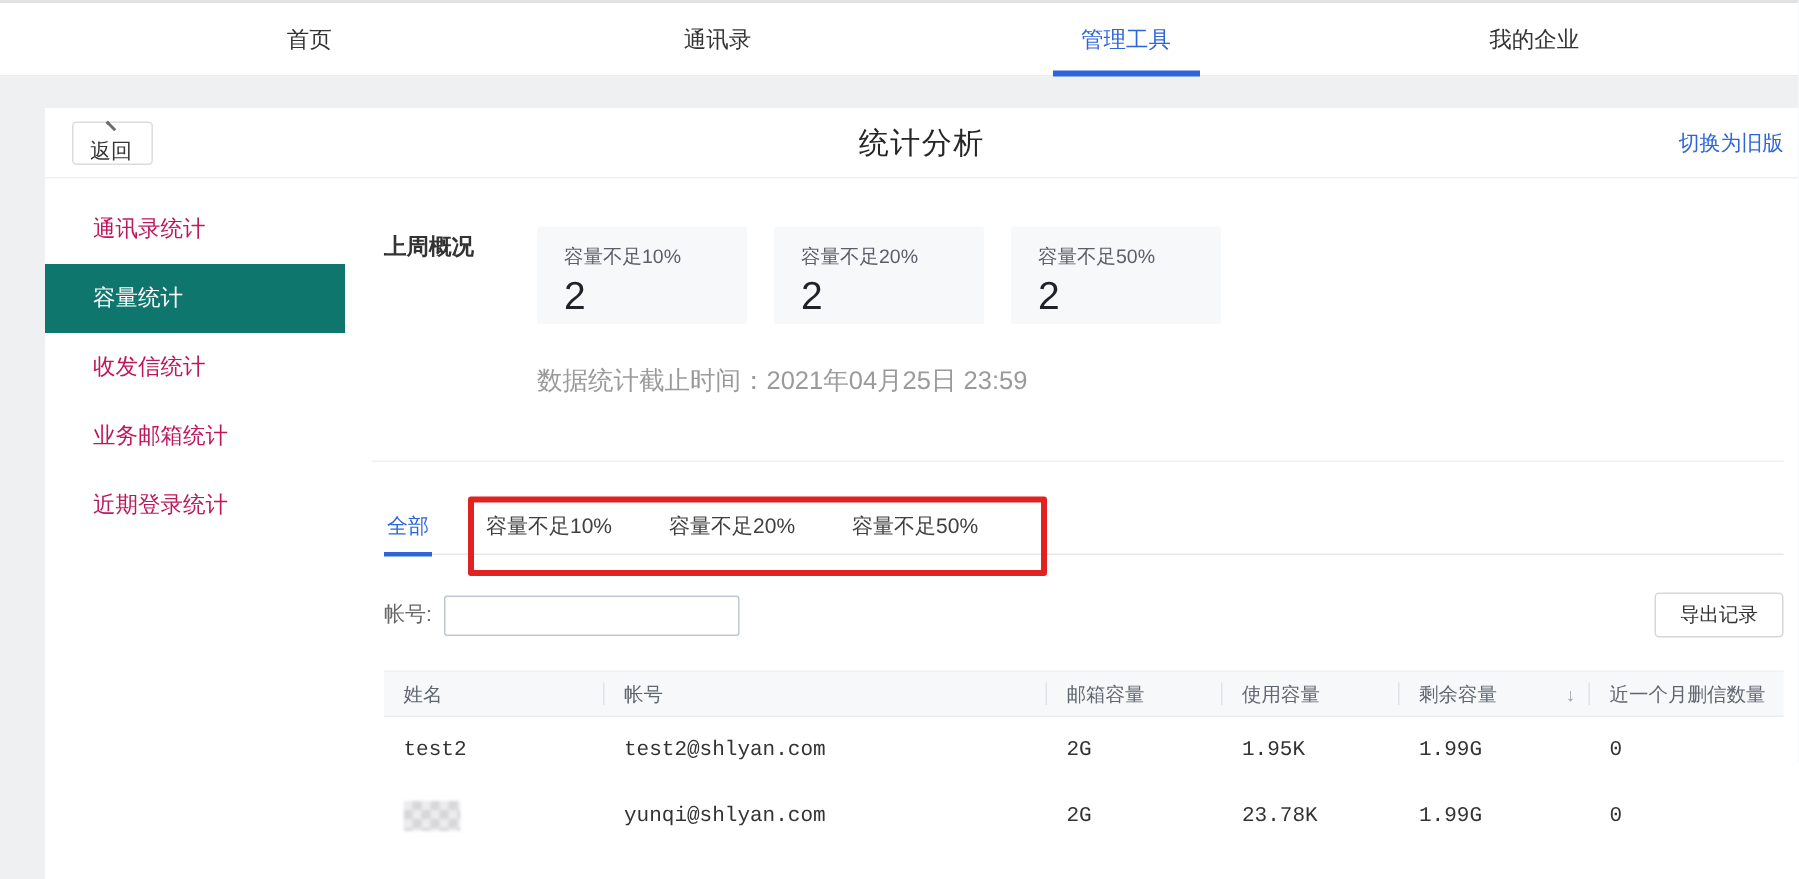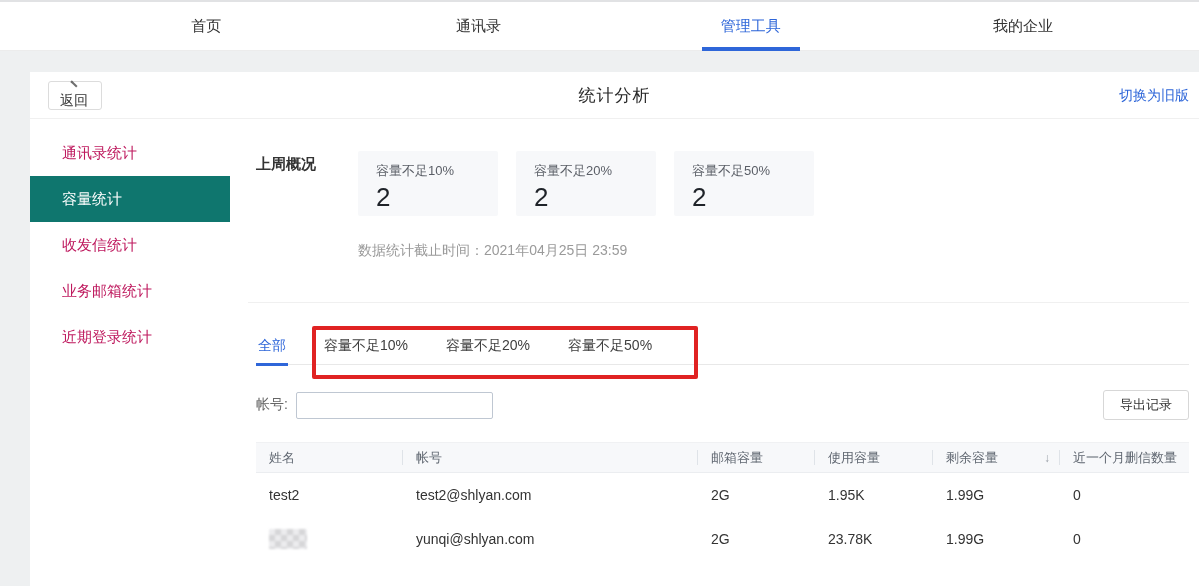--- a/index.html
+++ b/index.html
@@ -26,39 +26,39 @@
   .panel { position:absolute; left:30px; top:72px; right:0; bottom:0; background:#fff; }
   .panel-header { height:47px; border-bottom:1px solid #f0f0f0; position:relative;
     display:flex; align-items:center; justify-content:center; }
   .back-btn {
     position:absolute; left:18px; top:9px; height:29px; padding:0 13px 0 11px;
     background:#fff; border:1px solid #dcdcdc; border-radius:3px;
     display:flex; align-items:center; gap:7px; font-size:14px; color:#333; cursor:pointer;flex-direction:column;
   }
   .chev-left { width:8px; height:8px; border-left:2px solid #6e6e6e;
     border-bottom:2px solid #6e6e6e; transform:rotate(45deg); margin-top:1px; }
-  .panel-title { font-size:17px; color:#262626; font-weight:500; letter-spacing:1px; }
+  .panel-title { font-size:20px; color:#262626; font-weight:500; letter-spacing:1px; }
   .switch-link { position:absolute; right:10px; top:0; line-height:46px;
     font-size:14px; color:#2e66d9; cursor:pointer; }
   .panel-body { display:flex; height:calc(100% - 47px); }
   
   .sidebar { width:200px; flex-shrink:0; padding-top:11px; }
   .side-item { height:46px; line-height:46px; padding-left:32px; font-size:15px;
     color:#be185d; cursor:pointer; white-space:nowrap; }
   .side-item.active { background:#0f766e; color:#fff; }
   
   .main { flex:1; padding:0 10px 0 26px; position:relative; min-width:0; }
   .overview { display:flex; padding-top:32px; }
   .sec-label { width:102px; font-size:15px; font-weight:700; color:#333; padding-top:4px; }
   .cards { display:flex; gap:18px; }
   .card { width:140px; height:65px; background:#f7f8fa; border-radius:2px;
     padding:11px 0 0 18px; }
   .card-label { font-size:13px; color:#5a5e66; }
   .card-value { font-size:26px; color:#1f2329; margin-top:3px; line-height:1.1; }
-  .timestamp { margin:26px 0 0 102px; font-size:14px; color:#9a9a9a; }
+  .timestamp { margin:26px 0 0 102px; font-size:17px; color:#9a9a9a; }
   .divider { height:1px; background:#f0f0f0; margin-top:42px; margin-left:-8px; }
   .detail-title { margin-top:20px; font-size:15px; font-weight:700; color:#333; }
   
   .tabs-row { position:relative; margin-top:24px; height:38px;
     border-bottom:1px solid #e8e8e8; display:flex; align-items:center; }
   .tab { height:100%; display:flex; align-items:center; padding:0 2px;
     margin-right:34px; font-size:14px; color:#404040; position:relative; cursor:pointer; }
   .tab.active { color:#2e66d9; }
   .tab.active::after { content:""; position:absolute; left:0; right:0; bottom:-2px;
     height:3px; background:#2e66d9; }
@@ -76,21 +76,21 @@
   .thead { display:flex; height:31px; align-items:flex-end; background:#f7f8fa;
     border-top:1px solid #f0f1f3; border-bottom:1px solid #ebedf0;
     font-size:13px; color:#5f6670; }
   .th { padding-left:13px; position:relative; height:100%; display:flex; align-items:center; }
   .th:not(:last-child)::after { content:""; position:absolute; right:0; top:7px; bottom:7px;
     width:1px; background:#dfe3e8; }
   .c1 { width:147px; } .c2 { width:295px; } .c3 { width:117px; }
   .c4 { width:118px; } .c5 { width:127px; } .c6 { flex:1; min-width:0; }
   .th.c5 { justify-content:space-between; padding-right:10px; }
   .sort-icon { font-size:12px; color:#9aa0a8; cursor:pointer; }
-  .tr { display:flex; height:44px; align-items:center; font-size:14px; color:#333; }
+  .tr { display:flex; height:44px; align-items:center; font-size:14px; color:#333;font-family:Liberation Mono, monospace; }
   .td { padding-left:13px; overflow:hidden; white-space:nowrap; }
   .blur-name { width:38px; height:20px; margin-left:13px; border-radius:1px;
     background-image:
       linear-gradient(45deg,#d6d6d8 25%,transparent 25%,transparent 75%,#d6d6d8 75%),
       linear-gradient(45deg,#d6d6d8 25%,#ececee 25%,#ececee 75%,#d6d6d8 75%);
     background-position:0 0,6px 6px; background-size:12px 12px;
     filter:blur(1px); }
 </style>
 </head>
 <body>

